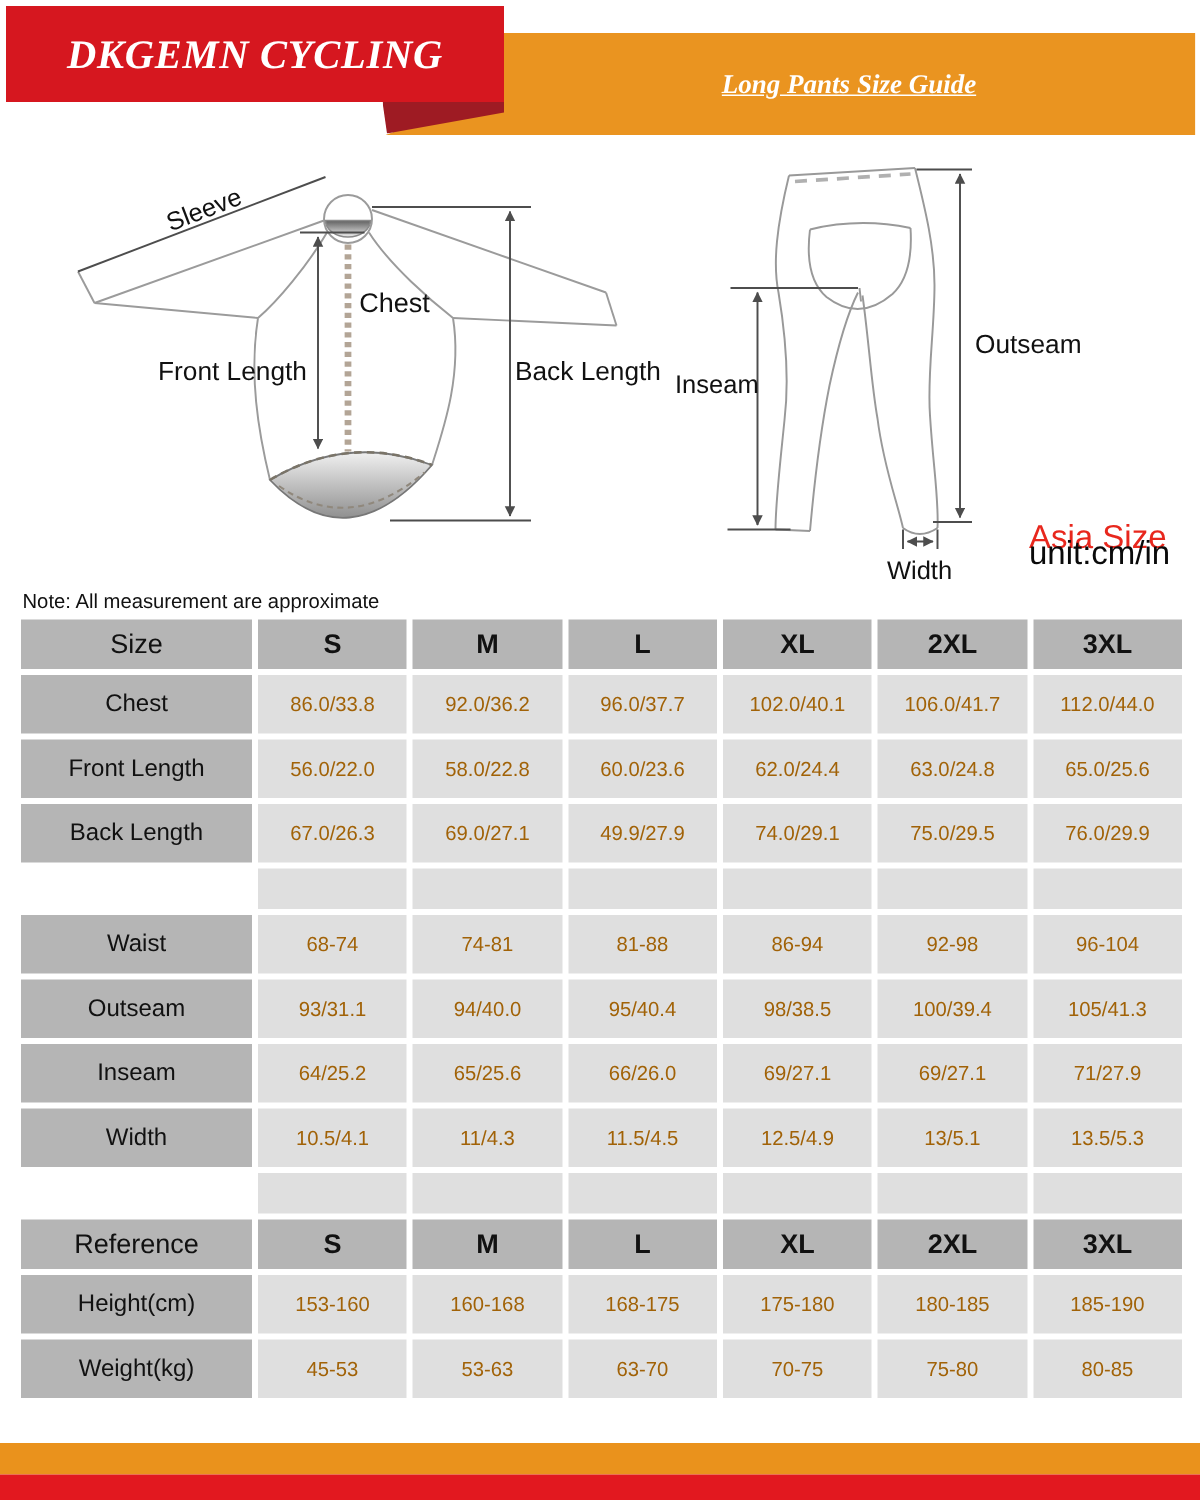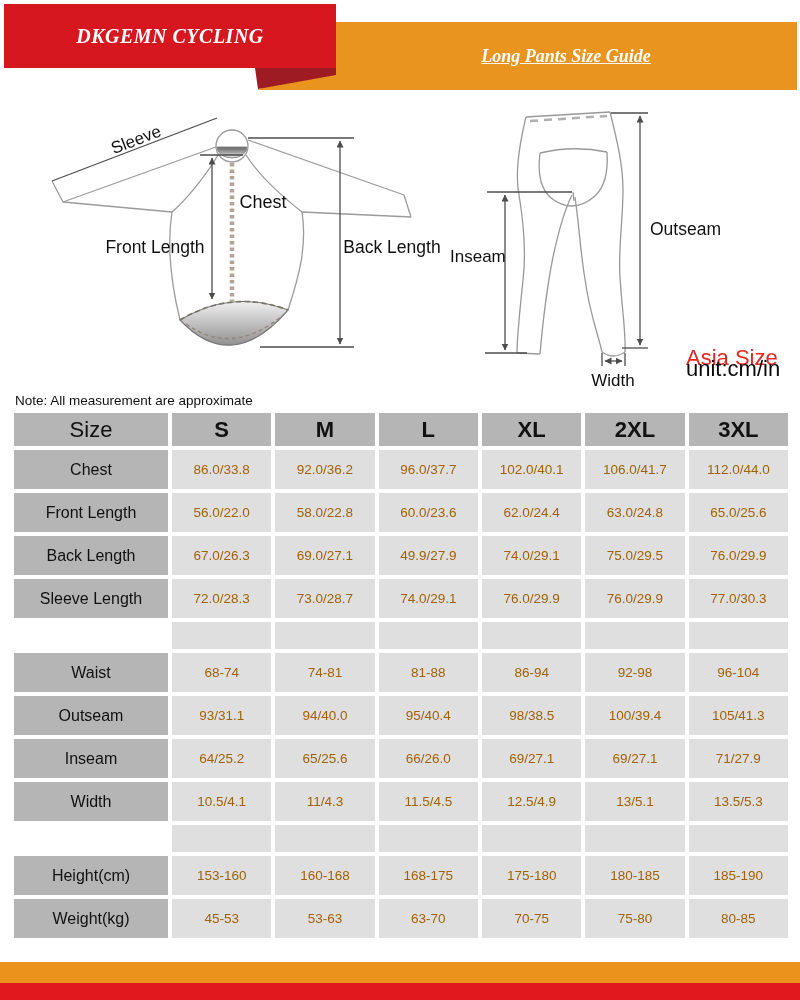--- a/index.html
+++ b/index.html
@@ -10,35 +10,35 @@
   .banner-orange{position:absolute;left:257px;top:22px;width:540px;height:68px;background:#ea9420;
     clip-path:polygon(79px 0,540px 0,540px 68px,0 68px,79px 38px);
     display:flex;align-items:center;justify-content:center;padding-left:78px;box-sizing:border-box;}
   .banner-orange .title{color:#fff;font-family:"Liberation Serif",serif;font-style:italic;
     font-weight:bold;font-size:18px;white-space:nowrap;text-decoration:underline;}
   .fold{position:absolute;left:255px;top:68px;width:81px;height:22px;background:#9e1b23;
     clip-path:polygon(0 0,81px 0,81px 7px,3px 21px);}
   .banner-red{position:absolute;left:4px;top:4px;width:332px;height:64px;background:#d6171f;
     display:flex;align-items:center;justify-content:center;}
   .banner-red .brand{color:#fff;font-family:"Liberation Serif",serif;font-style:italic;
-    font-weight:bold;font-size:20px;letter-spacing:.5px;white-space:nowrap;}
+    font-weight:bold;font-size:27px;letter-spacing:.5px;white-space:nowrap;}
 
   
   .jersey-svg{position:absolute;left:20px;top:105px;}
   .pants-svg{position:absolute;left:450px;top:105px;}
   svg text{font-family:"Liberation Sans",sans-serif;fill:#111;}
   .asia-size{position:absolute;left:686px;top:345px;font-size:22px;color:#e8271d;white-space:nowrap;text-align:right;}
   .unit-label{position:absolute;left:686px;top:356px;font-size:22px;color:#0a0a0a;white-space:nowrap;}
   .note{position:absolute;left:15px;top:393px;font-size:13.5px;color:#111;}
 
   
   table.size-table{position:absolute;left:10px;top:409px;width:782px;table-layout:fixed;
     border-collapse:separate;border-spacing:4px;}
   .size-table td{text-align:center;vertical-align:middle;overflow:hidden;white-space:nowrap;}
-  td.hd{background:#b5b5b5;height:31px;font-size:22px;}
+  td.hd{background:#b5b5b5;height:31px;font-size:18px;}
   td.hd.szbold{font-weight:bold;}
   td.lbl{background:#b5b5b5;height:37px;font-size:16px;}
   td.val{background:#dfdfdf;height:37px;font-size:13.5px;color:#a16207;}
   td.sp{background:#dfdfdf;height:25px;}
   td.spl{background:transparent;height:25px;}
 
   
   .bar-orange{position:absolute;left:0;top:962px;width:800px;height:21px;background:#ea921c;}
   .bar-red{position:absolute;left:0;top:983px;width:800px;height:17px;background:#e2181f;}
 </style>
@@ -182,29 +182,20 @@
     <tr>
       <td class="lbl">Back Length</td>
       <td class="val">67.0/26.3</td>
       <td class="val">69.0/27.1</td>
       <td class="val">49.9/27.9</td>
       <td class="val">74.0/29.1</td>
       <td class="val">75.0/29.5</td>
       <td class="val">76.0/29.9</td>
     </tr>
     <tr>
-      <td class="lbl">Sleeve Length</td>
-      <td class="val">72.0/28.3</td>
-      <td class="val">73.0/28.7</td>
-      <td class="val">74.0/29.1</td>
-      <td class="val">76.0/29.9</td>
-      <td class="val">76.0/29.9</td>
-      <td class="val">77.0/30.3</td>
-    </tr>
-    <tr>
       <td class="spl"></td>
       <td class="sp"></td>
       <td class="sp"></td>
       <td class="sp"></td>
       <td class="sp"></td>
       <td class="sp"></td>
       <td class="sp"></td>
     </tr>
     <tr>
       <td class="lbl">Waist</td>
@@ -245,20 +236,29 @@
     <tr>
       <td class="spl"></td>
       <td class="sp"></td>
       <td class="sp"></td>
       <td class="sp"></td>
       <td class="sp"></td>
       <td class="sp"></td>
       <td class="sp"></td>
     </tr>
     <tr>
+      <td class="hd">Reference</td>
+      <td class="hd szbold">S</td>
+      <td class="hd szbold">M</td>
+      <td class="hd szbold">L</td>
+      <td class="hd szbold">XL</td>
+      <td class="hd szbold">2XL</td>
+      <td class="hd szbold">3XL</td>
+    </tr>
+    <tr>
       <td class="lbl">Height(cm)</td>
       <td class="val">153-160</td>
       <td class="val">160-168</td>
       <td class="val">168-175</td>
       <td class="val">175-180</td>
       <td class="val">180-185</td>
       <td class="val">185-190</td>
     </tr>
     <tr>
       <td class="lbl">Weight(kg)</td>

